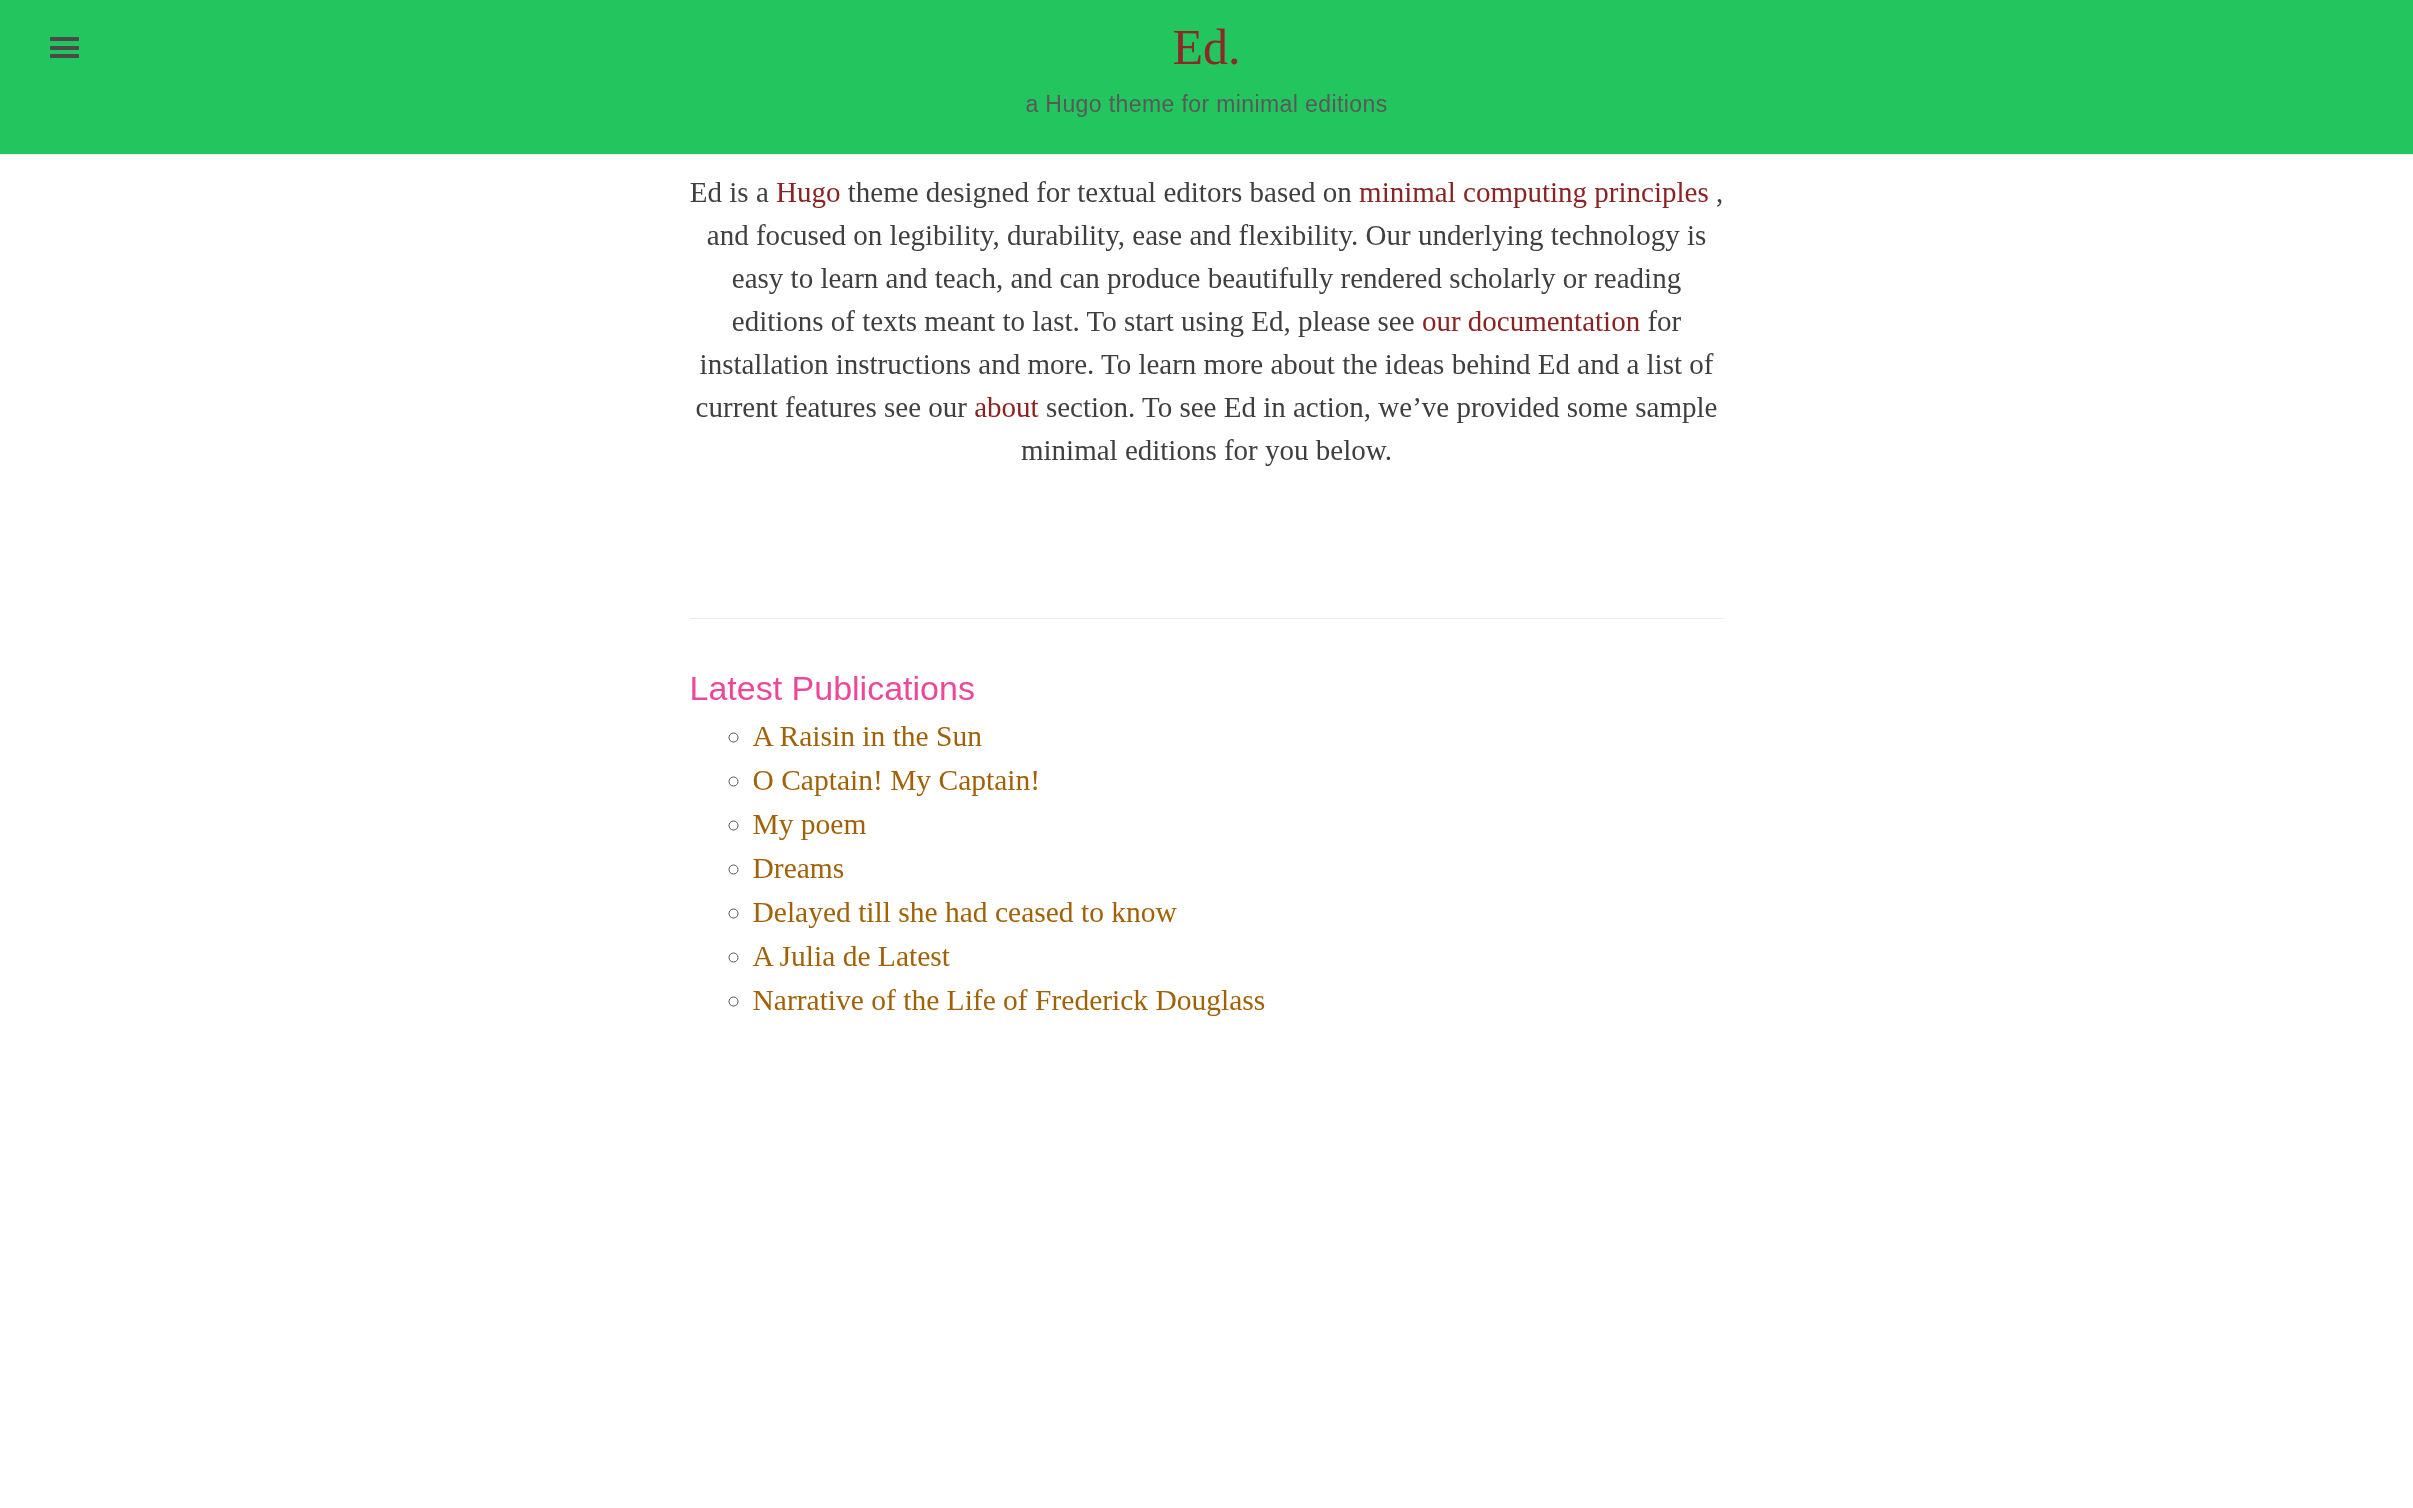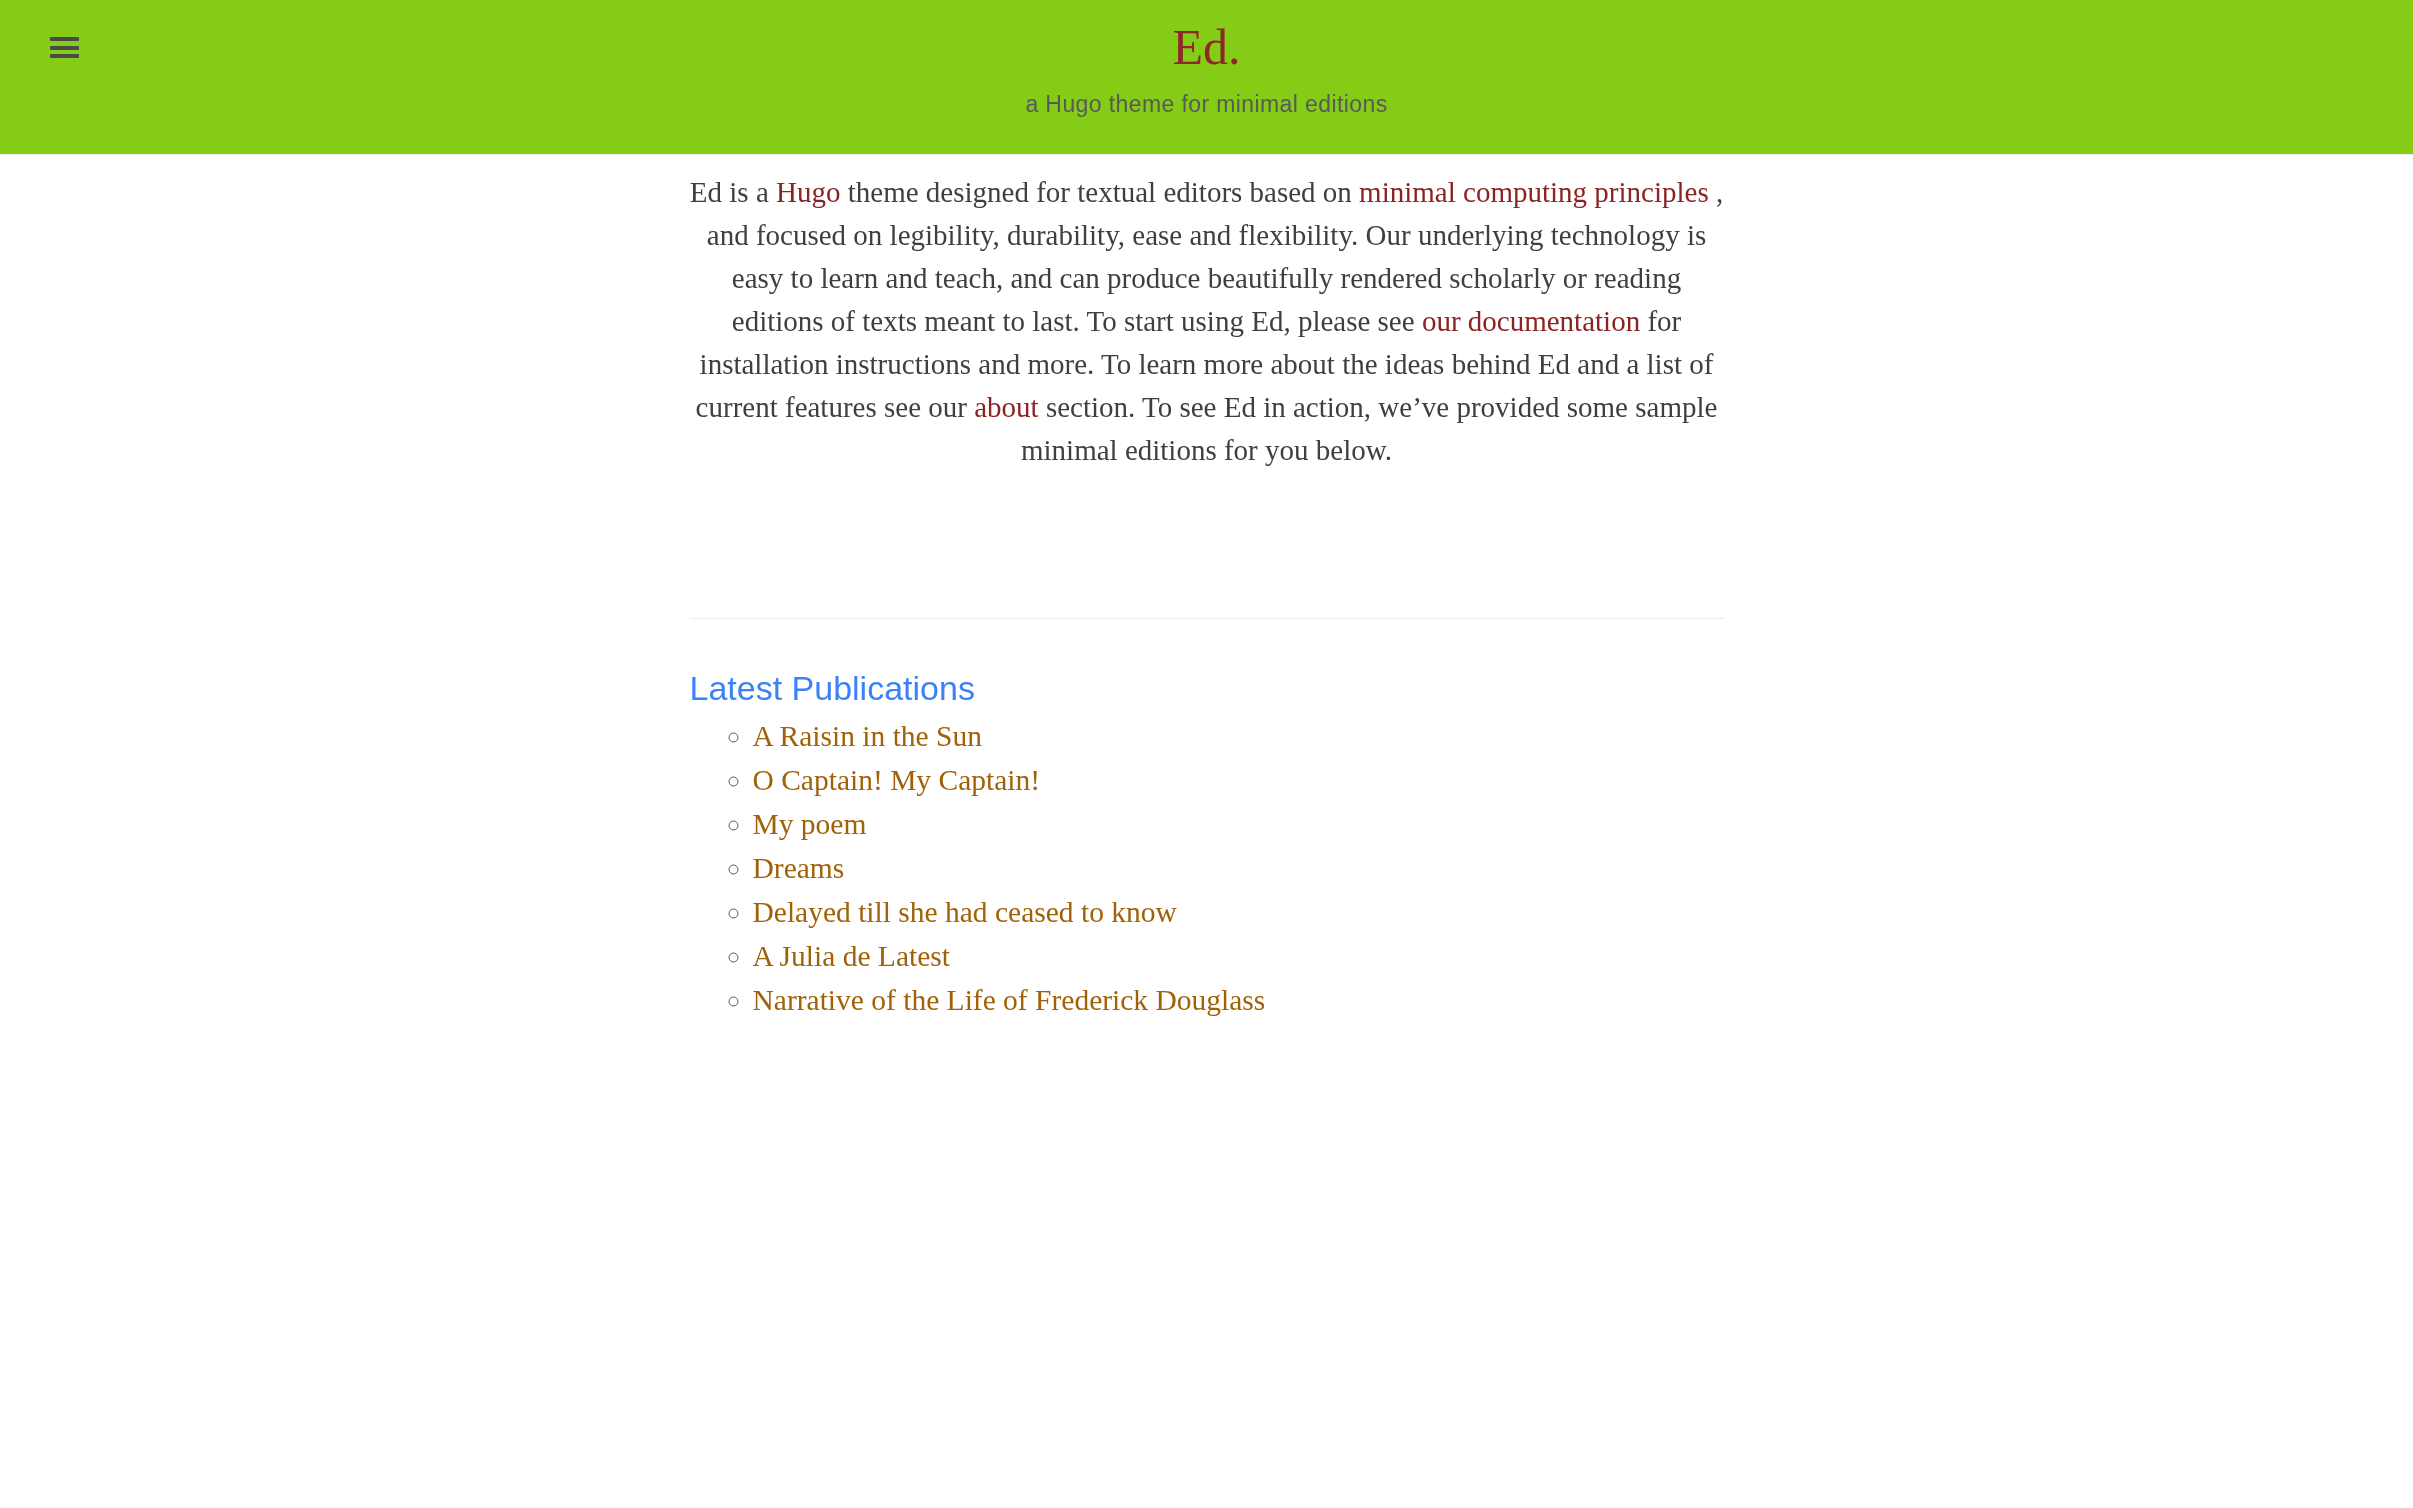--- a/index.html
+++ b/index.html
@@ -10,21 +10,21 @@
     height: 1508px;
     font-family: "Liberation Serif", serif;
   }
 
   
   .site-header {
     position: relative;
     width: 100%;
     height: 154px;
     border-bottom: 1.4px solid #ececec;
-    background: #84cc16;
+    background: #22c55e;
   }
   .menu-btn {
     position: absolute;
     left: 50px;
     top: 37px;
     width: 29px;
     height: 21.5px;
     padding: 0;
     border: none;
     background: transparent;
@@ -93,21 +93,21 @@
     border: none;
     border-top: 1.4px solid #ececec;
     height: 0;
   }
   .pubs-heading {
     margin: 52px 0 9px 0;
     font-family: "Liberation Sans", sans-serif;
     font-weight: 400;
     font-size: 34px;
     line-height: 1;
-    color: #3b82f6;
+    color: #ec4899;
   }
   .pubs-list {
     margin: 8.6px 0 0 0;
     padding: 0 0 0 63px;
     list-style: circle;
     color: #555555;
     font-family: "Liberation Serif", serif;
     font-size: 29.5px;
     line-height: 44px;
   }

